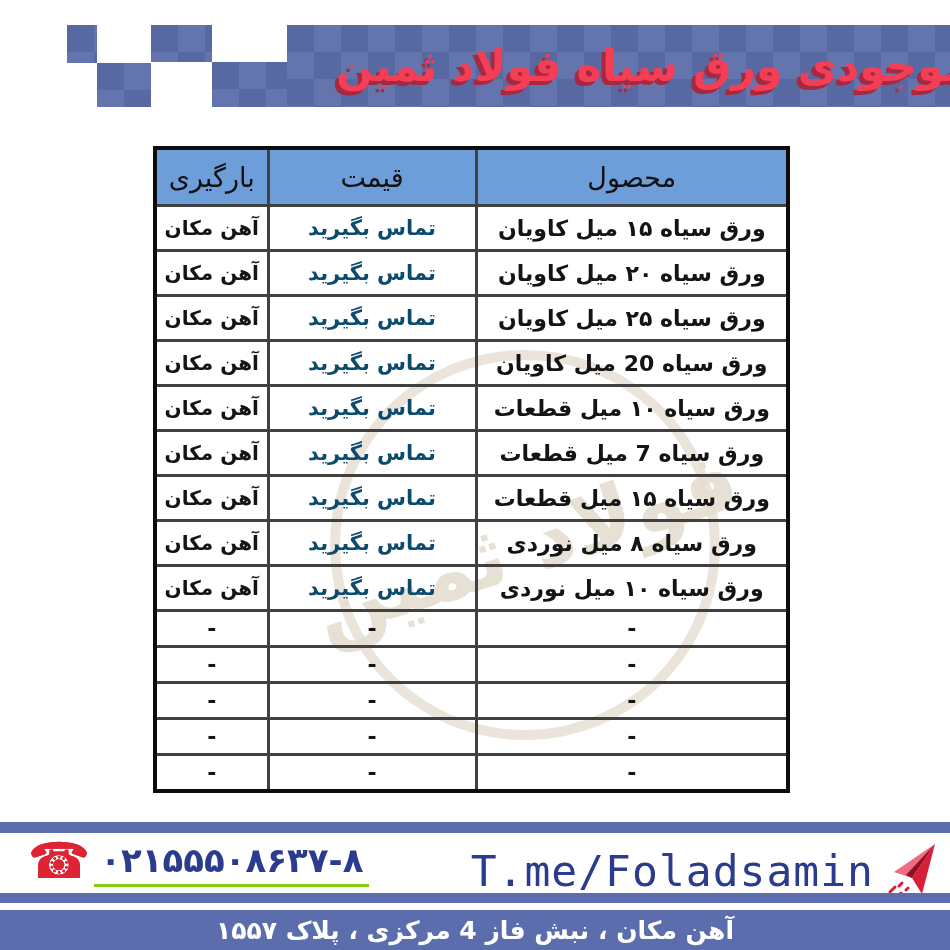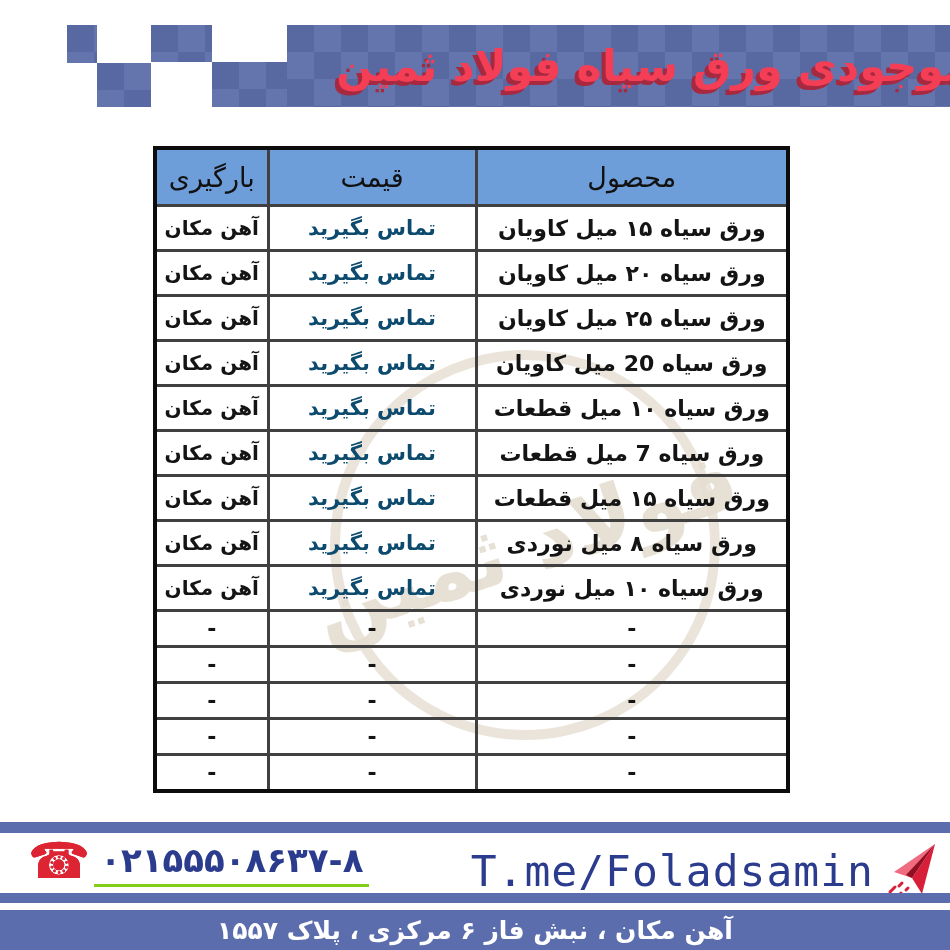--- a/index.html
+++ b/index.html
@@ -215,14 +215,14 @@
         <line x1="15" y1="44" x2="18" y2="41"></line>
         <line x1="22" y1="48" x2="24" y2="46"></line>
       </g>
     </svg>
   </div>
 </div>
 
 <div class="band b2"></div>
 
 <div class="address-bar">
-  <span class="address-text">آهن مکان ، نبش فاز ۶ مرکزی ، پلاک ۱۵۵۷</span>
+  <span class="address-text">آهن مکان ، نبش فاز 4 مرکزی ، پلاک ۱۵۵۷</span>
 </div>
 
 </body></html>

